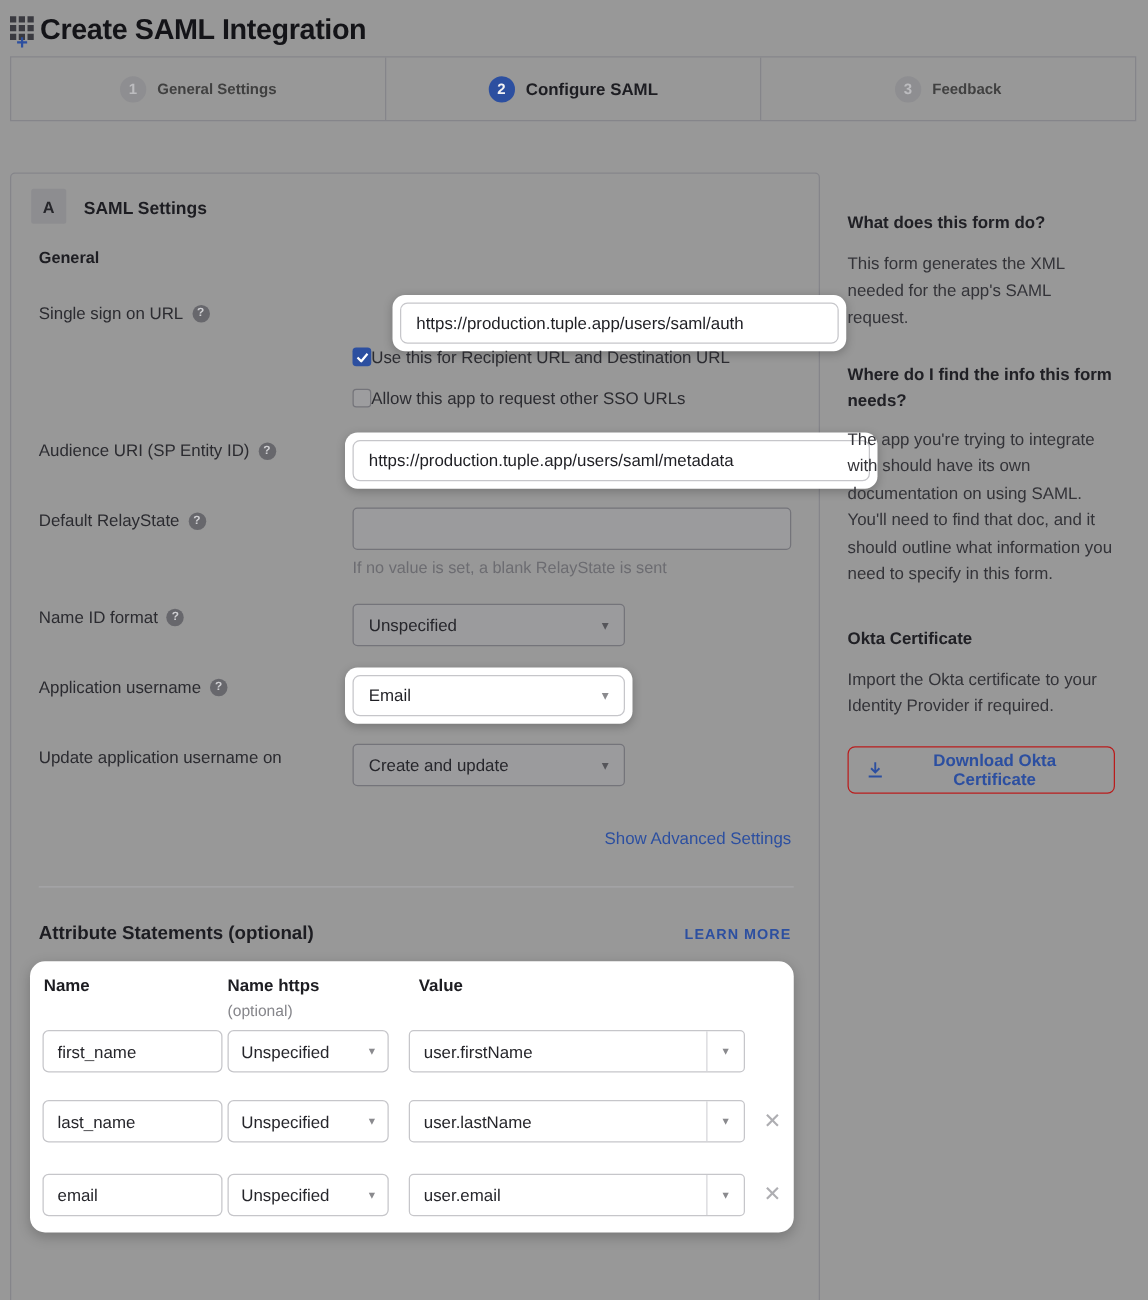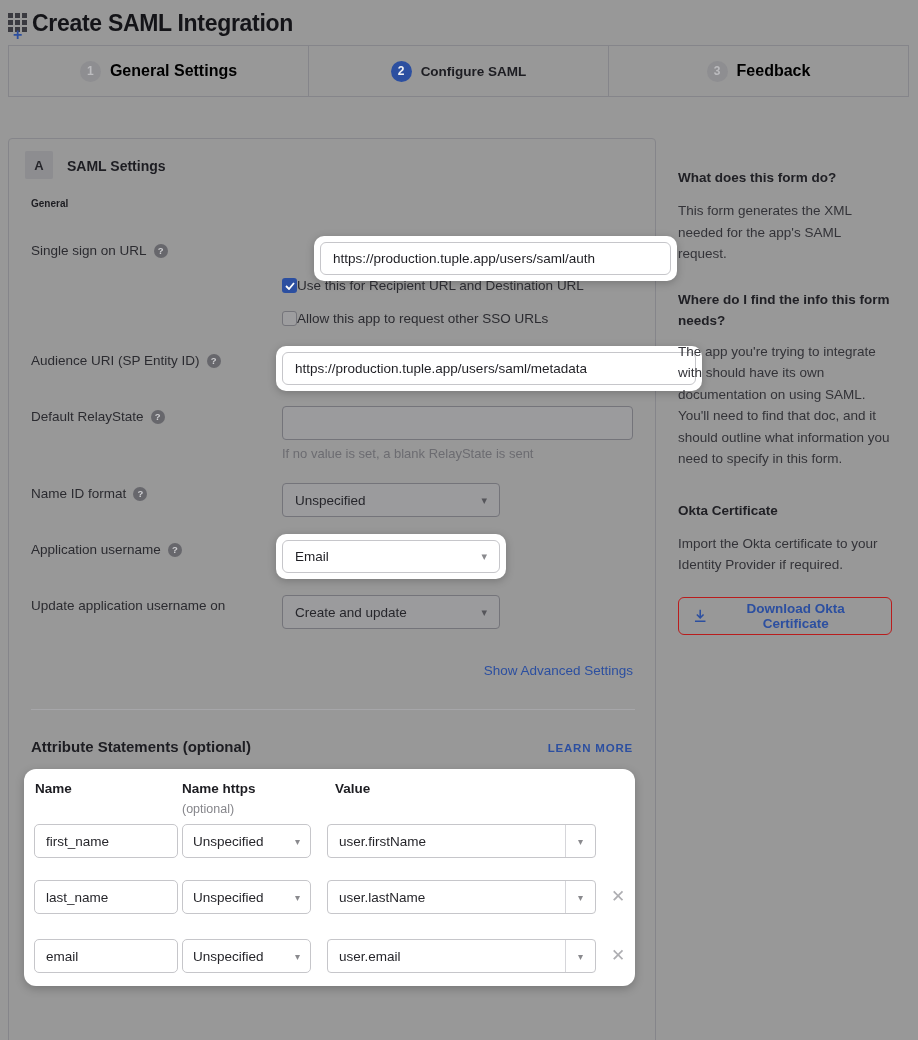--- a/index.html
+++ b/index.html
@@ -17,29 +17,29 @@
   .app-icon .grid i { background:#3a3a40; display:block; }
   .app-icon .plus { position:absolute; left:5px; bottom:-7px; color:#2c4fa0; font-size:16px; font-weight:bold; line-height:12px; }
   .page-title { font-size:23px; font-weight:bold; color:#141418; letter-spacing:-0.3px; }
 
   
   .wizard { position:absolute; left:8px; top:45px; width:901px; height:52px; border:1px solid #85858a; display:flex; }
   .wizard-step { flex:1; display:flex; align-items:center; justify-content:center; gap:9px; border-right:1px solid #85858a; cursor:default; }
   .wizard-step:last-child { border-right:none; }
   .step-circle { width:21px; height:21px; border-radius:50%; display:flex; align-items:center; justify-content:center; font-size:12px; font-weight:bold; }
   .wizard-step.inactive .step-circle { background:#8e8e91; color:#bcbcbf; }
-  .wizard-step.inactive .step-label { color:#000000; font-size:16px; font-weight:bold; }
+  .wizard-step.inactive .step-label { color:#404040; font-size:12px; font-weight:bold; }
   .wizard-step.active .step-circle { background:#2c4fa0; color:#f2f2f4; }
   .wizard-step.active .step-label { color:#1d1d22; font-size:13.5px; font-weight:bold; }
 
   
   .panel { position:absolute; left:8px; top:138px; width:648px; height:930px; border:1px solid #85858a; border-radius:4px; }
   .a-badge { position:absolute; left:16px; top:12px; width:28px; height:28px; background:#8d8d90; border-radius:2px; display:flex; align-items:center; justify-content:center; font-size:13px; font-weight:bold; color:#26262b; }
   .section-title { position:absolute; left:58px; top:19px; font-size:14px; font-weight:bold; color:#1d1d22; }
-  .general-heading { position:absolute; left:22px; top:59px; font-size:10px; font-weight:bold; color:#1d1d22; }
+  .general-heading { position:absolute; left:22px; top:59px; font-size:13px; font-weight:bold; color:#1d1d22; }
 
   .field-label { position:absolute; left:22px; font-size:13.5px; color:#2b2b30; display:flex; align-items:center; gap:7px; }
   .help { width:14px; height:14px; border-radius:50%; background:#67676c; color:#cfcfd2; font-size:9.5px; font-weight:bold; display:inline-flex; align-items:center; justify-content:center; }
 
   .dim-input { position:absolute; left:273px; width:351px; height:34px; background:#9b9b9d; border:1px solid #74747a; border-radius:4px; font-family:"Liberation Sans",sans-serif; font-size:13.5px; color:#26262b; padding:0 12px; }
   .hint { position:absolute; left:273px; font-size:13px; color:#6c6c71; }
 
   .halo { position:absolute; background:#ffffff; border-radius:10px; padding:6px; box-shadow:0 2px 8px rgba(0,0,0,0.22); }
   .lit-input { width:100%; height:33px; background:#fff; border:1px solid #c6c6ca; border-radius:6px; font-family:"Liberation Sans",sans-serif; font-size:13.5px; color:#1f1f24; padding:0 12px; }
 

